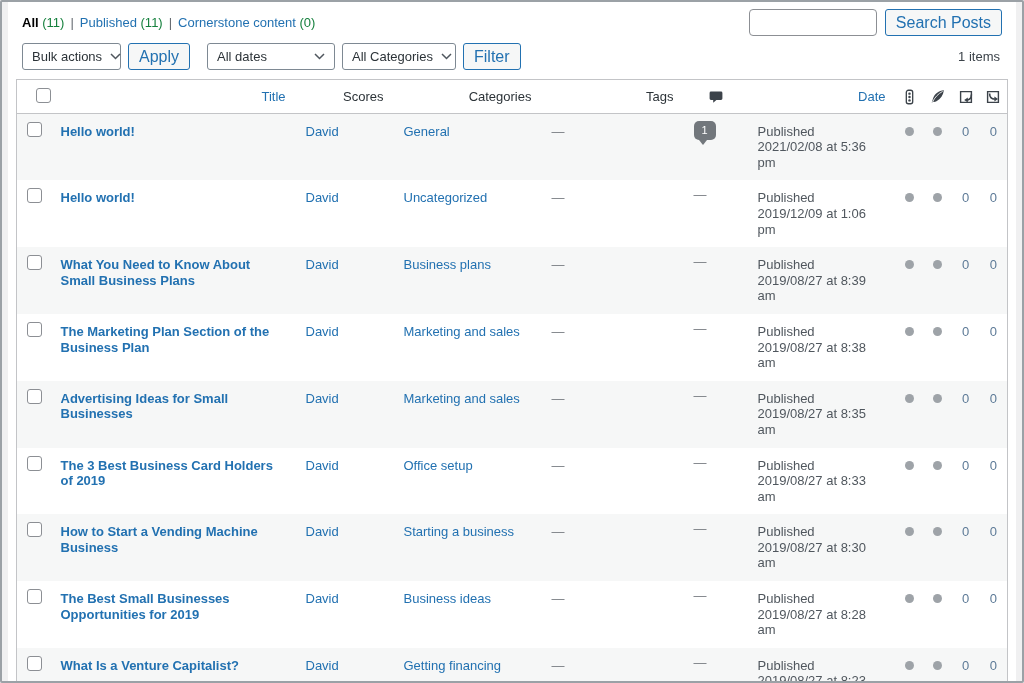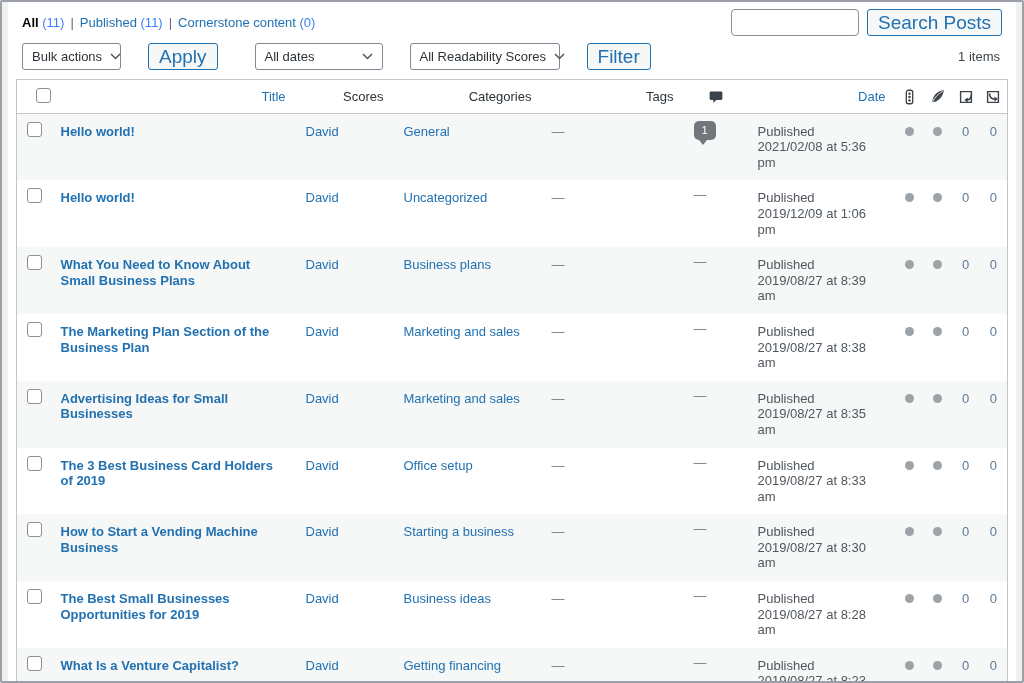--- a/index.html
+++ b/index.html
@@ -13,35 +13,35 @@
     font-size:13px; color:#3c434a;
     overflow:hidden;
   }
   .page { margin:0 6px; background:#fff; padding:5px 8px 0 8px; }
 
   
   .topbar { display:flex; justify-content:space-between; align-items:flex-start; padding:2px 6px 0 6px; }
   .subsubsub { padding-top:6px; white-space:nowrap; }
   .subsubsub a { text-decoration:none; color:#2271b1; }
   .subsubsub a.current .view-label { color:#000; font-weight:bold; }
-  .subsubsub .count { color:#3b82f6; }
+  .subsubsub .count { color:#15803d; }
   .subsubsub .sep { color:#646970; margin:0 6px; }
   .search-box { display:flex; align-items:center; }
   .search-box input {
     width:128px; height:27px; border:1px solid #8c8f94; border-radius:4px;
     margin-right:8px; padding:0 6px; font-family:"Liberation Sans",sans-serif; font-size:13px;
   }
   .button {
     background:#f6f7f7; border:1px solid #2271b1; color:#2271b1;
     border-radius:3px; padding:0 10px; height:27px; line-height:25px;
-    font-size:19px; cursor:pointer; white-space:nowrap; display:inline-block;
+    font-size:16px; cursor:pointer; white-space:nowrap; display:inline-block;
   }
 
   
-  .toolbar { display:flex; align-items:center; padding:7px 6px 9px 6px;gap:20px; }
+  .toolbar { display:flex; align-items:center; padding:7px 6px 9px 6px; }
   .select {
     display:inline-flex; align-items:center; justify-content:space-between;
     height:27px; border:1px solid #7e8993; border-radius:3px; background:#fff;
     padding:0 9px; color:#2c3338; margin-right:7px; cursor:pointer; white-space:nowrap;
   }
   .select .chevron { margin-left:8px; flex:none; }
   .w-bulk { width:99px; }
   .w-dates { width:128px; }
   .w-cats { width:114px; }
   .w-seo { width:146px; }
@@ -105,22 +105,22 @@
           <polyline points="1,1 5.5,5.5 10,1" fill="none" stroke="#50575e" stroke-width="1.5"></polyline>
         </svg>
     </span>
     <span class="button gap">Apply</span>
     <span class="select w-dates">
       <span>All dates</span>
       <svg class="chevron" width="11" height="7" viewBox="0 0 11 7">
           <polyline points="1,1 5.5,5.5 10,1" fill="none" stroke="#50575e" stroke-width="1.5"></polyline>
         </svg>
     </span>
-    <span class="select w-read">
-      <span>All Readability Scores</span>
+    <span class="select w-cats">
+      <span>All Categories</span>
       <svg class="chevron" width="11" height="7" viewBox="0 0 11 7">
           <polyline points="1,1 5.5,5.5 10,1" fill="none" stroke="#50575e" stroke-width="1.5"></polyline>
         </svg>
     </span>
     <span class="button">Filter</span>
     <span class="items-count">1 items</span>
   </div>
 
   <table>
     <colgroup>

